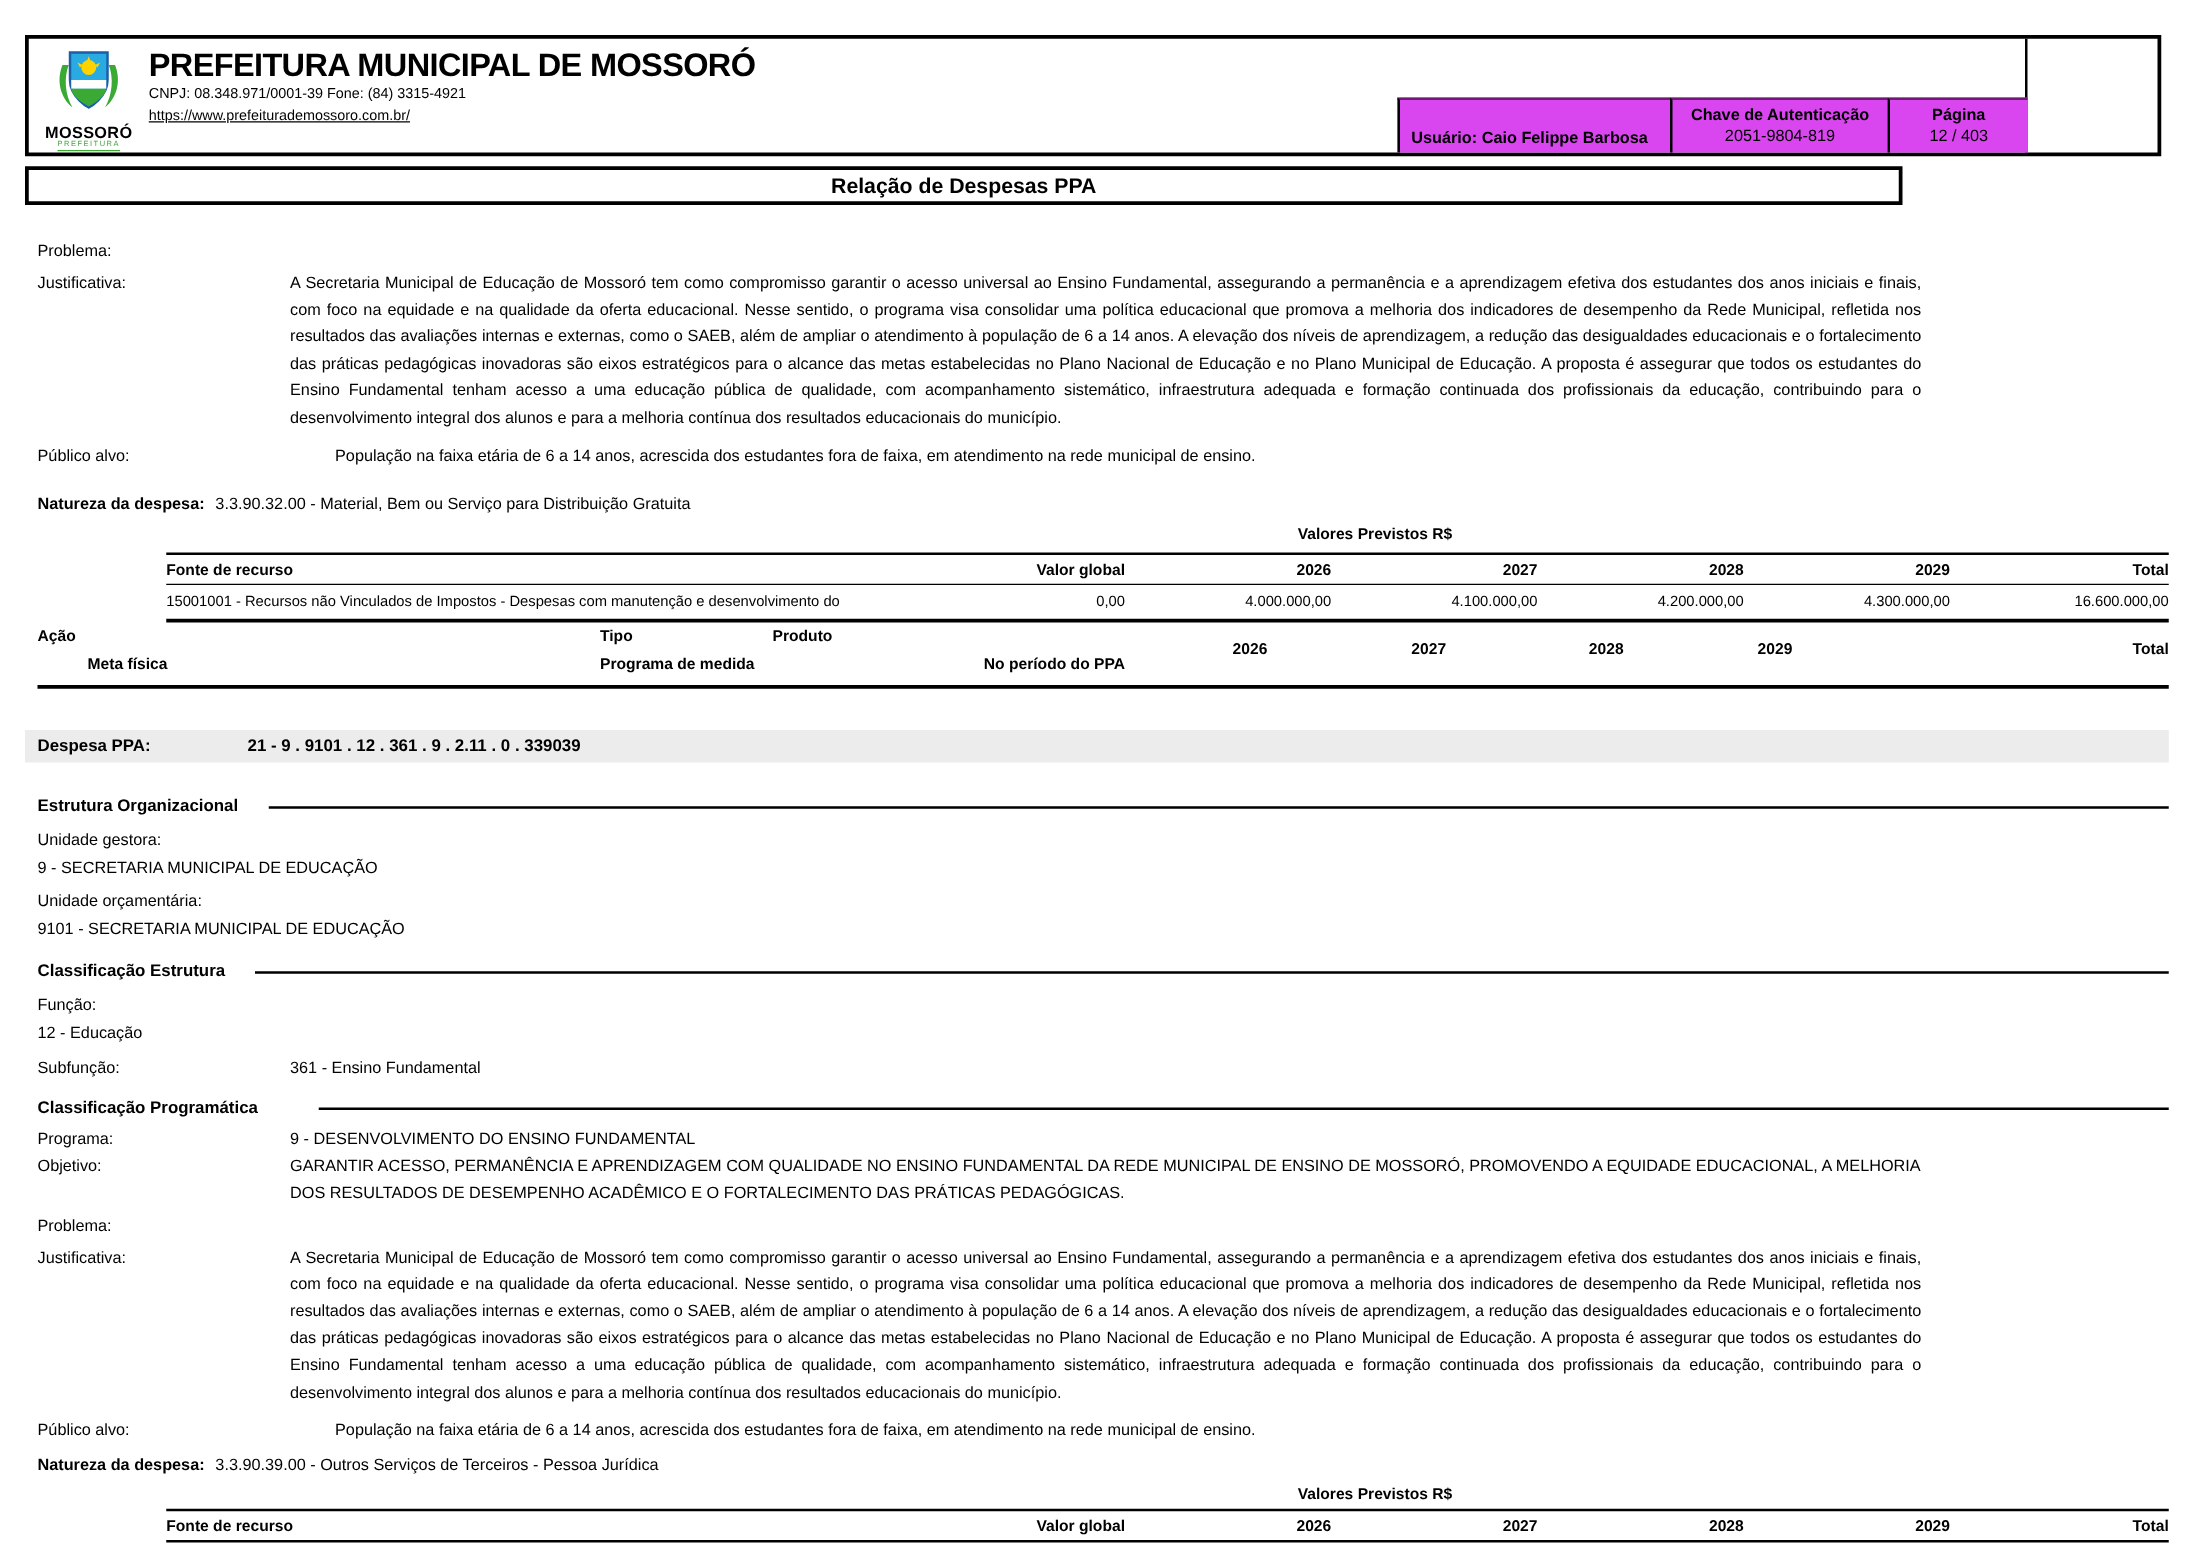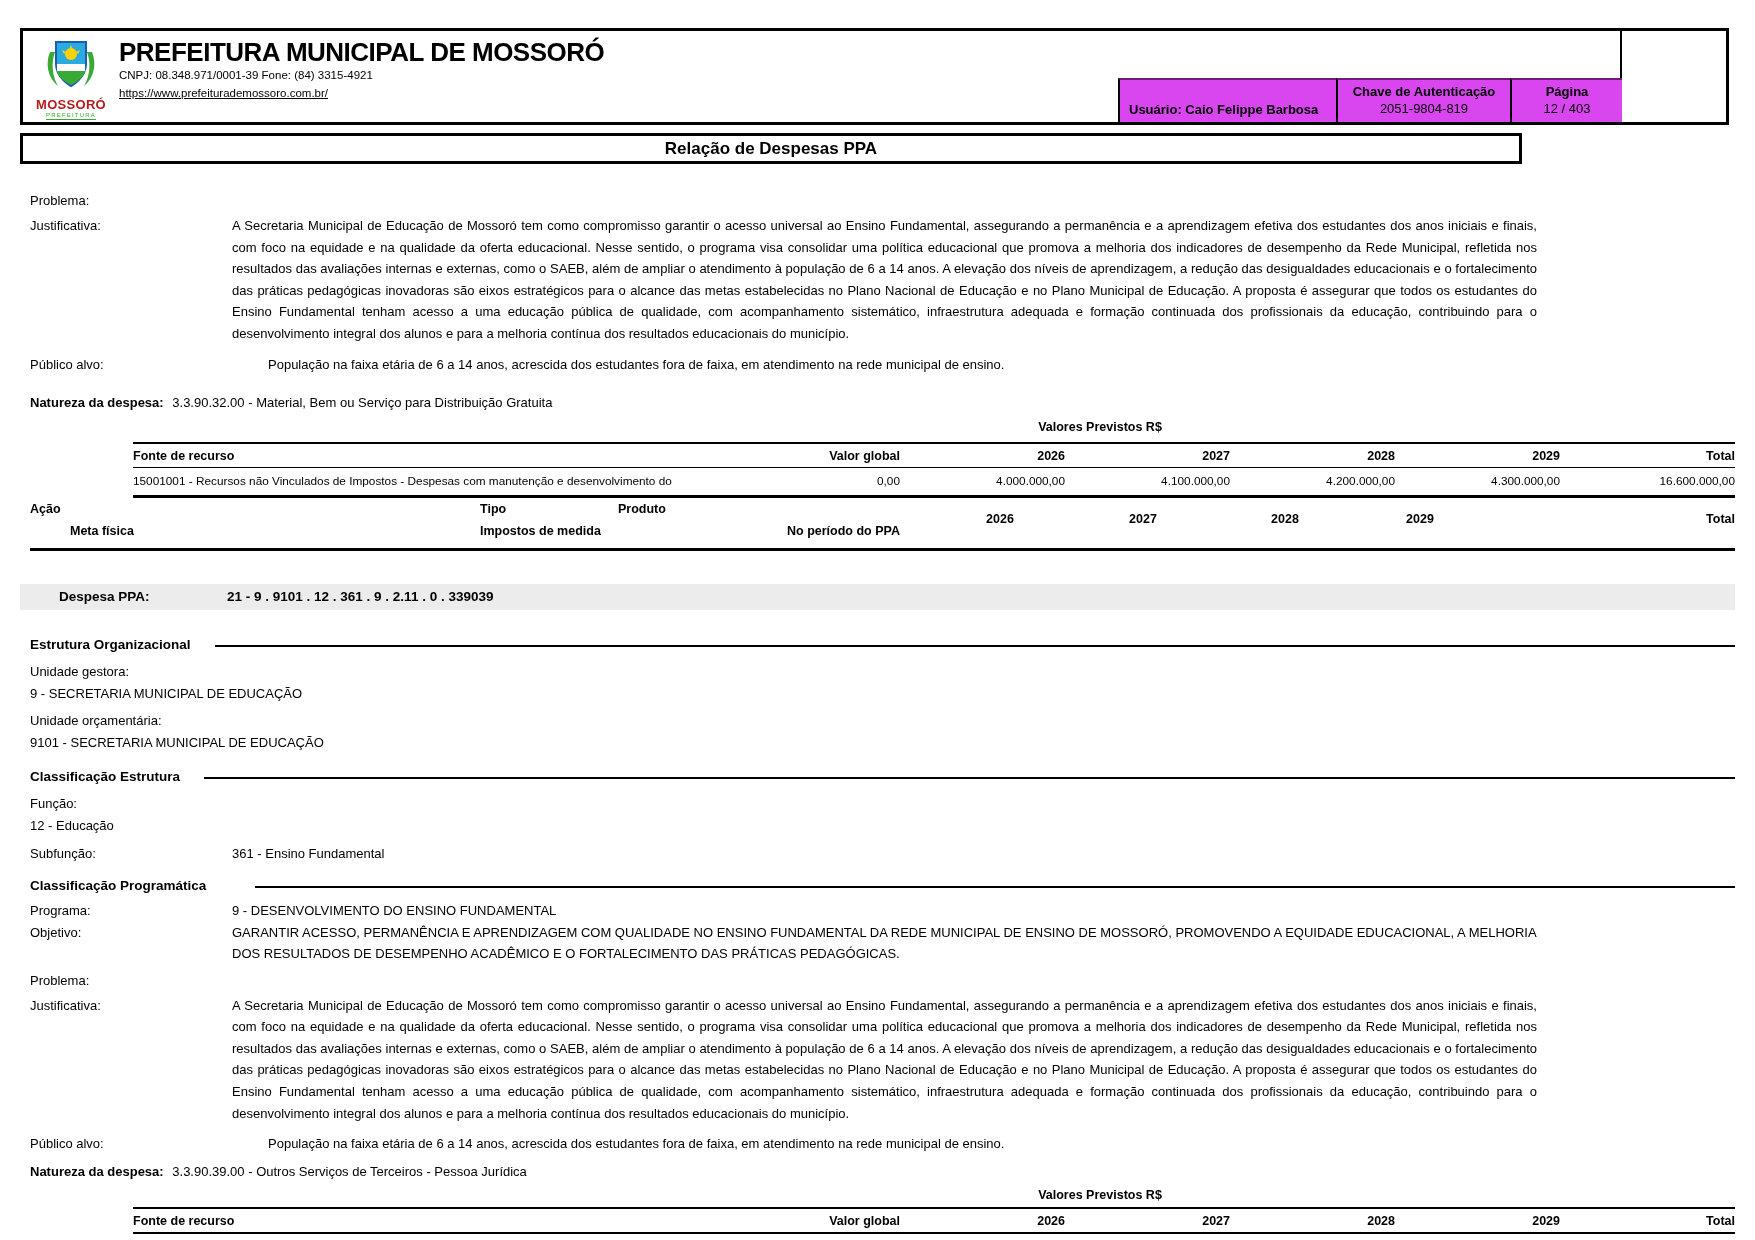--- a/index.html
+++ b/index.html
@@ -3,21 +3,21 @@
 <meta charset="utf-8">
 <style>
   html,body{margin:0;padding:0;background:#fff;}
   .page{position:relative;width:1755px;height:1240px;background:#fff;color:#000;
         font-family:"Liberation Sans",sans-serif;overflow:hidden;}
 
   
   .header-box{position:absolute;left:20px;top:28px;width:1709px;height:97px;
               border:3px solid #000;box-sizing:border-box;display:flex;}
   .logo-col{width:96px;flex:none;display:flex;flex-direction:column;align-items:center;padding-top:7px;}
-  .logo-city{font-size:13px;font-weight:bold;color:#b91c1c;letter-spacing:.3px;margin-top:1px;}
+  .logo-city{font-size:13px;font-weight:bold;color:#000000;letter-spacing:.3px;margin-top:1px;}
   .logo-sub{font-size:6px;color:#3aaa35;letter-spacing:1.2px;border-bottom:1px solid #3aaa35;padding-bottom:1px;}
   .info-col{flex:1;padding-top:6px;}
   .org-title{font-size:26px;font-weight:bold;letter-spacing:-.5px;line-height:30px;}
   .addr{font-size:11.5px;line-height:16px;}
   .site{font-size:11.5px;line-height:16px;text-decoration:underline;color:#000;display:inline-block;}
   .hdr-empty{position:absolute;top:0;right:0;bottom:0;width:104px;border-left:2px solid #000;}
   .hdr-cells{position:absolute;right:104px;bottom:0;height:44px;display:flex;}
   .hcell{border-left:2px solid #000;border-top:2px solid #701a75;box-sizing:border-box;font-size:13px;background:#d946ef;}
   .hcell.u{width:218px;display:flex;align-items:flex-end;padding:3px 9px 5px;font-weight:bold;white-space:nowrap;}
   .hcell.k{width:174px;text-align:center;padding-top:3px;}
@@ -61,21 +61,21 @@
   .ab-meta{left:40px;top:26px;}
   .ab-unidade{left:450px;top:26px;}
   .ab-periodo{left:690px;top:26px;width:180px;text-align:right;}
   .ab-y{top:14px;width:84px;text-align:center;}
   .ab-y0{left:928px;} .ab-y1{left:1071px;} .ab-y2{left:1213px;} .ab-y3{left:1348px;}
   .ab-total{right:0;top:14px;}
 
   
   .despesa-band{margin-top:33px;margin-left:-10px;width:1715px;background:#ececec;height:26px;
                 display:flex;align-items:center;font-weight:bold;font-size:13.5px;padding-left:10px;box-sizing:border-box;}
-  .despesa-band .dl{width:168px;flex:none;margin-left:29px;}
+  .despesa-band .dl{width:168px;flex:none;}
 
   
   .sec-head{display:flex;align-items:center;font-weight:bold;font-size:13.5px;height:22px;}
   .sec-head .rule{flex:1;border-top:2px solid #000;margin-left:24px;margin-top:3px;}
   .mt24{margin-top:24px;}.mt12b{margin-top:12px;}.mt10{margin-top:10px;gap:25px;}
 
   .u2{line-height:21.5px;}
 </style>
 </head>
 <body>
@@ -162,21 +162,21 @@
         <span class="c-year">4.300.000,00</span>
         <span class="c-total">16.600.000,00</span>
       </div>
     </div>
 
     <div class="acao-band">
       <span class="ab ab-acao">Ação</span>
       <span class="ab ab-tipo">Tipo</span>
       <span class="ab ab-produto">Produto</span>
       <span class="ab ab-meta">Meta física</span>
-      <span class="ab ab-unidade">Impostos de medida</span>
+      <span class="ab ab-unidade">Programa de medida</span>
       <span class="ab ab-periodo">No período do PPA</span>
       <span class="ab ab-y ab-y0">2026</span>
       <span class="ab ab-y ab-y1">2027</span>
       <span class="ab ab-y ab-y2">2028</span>
       <span class="ab ab-y ab-y3">2029</span>
       <span class="ab ab-total">Total</span>
     </div>
 
     <div class="despesa-band">
       <span class="dl">Despesa PPA:</span>

